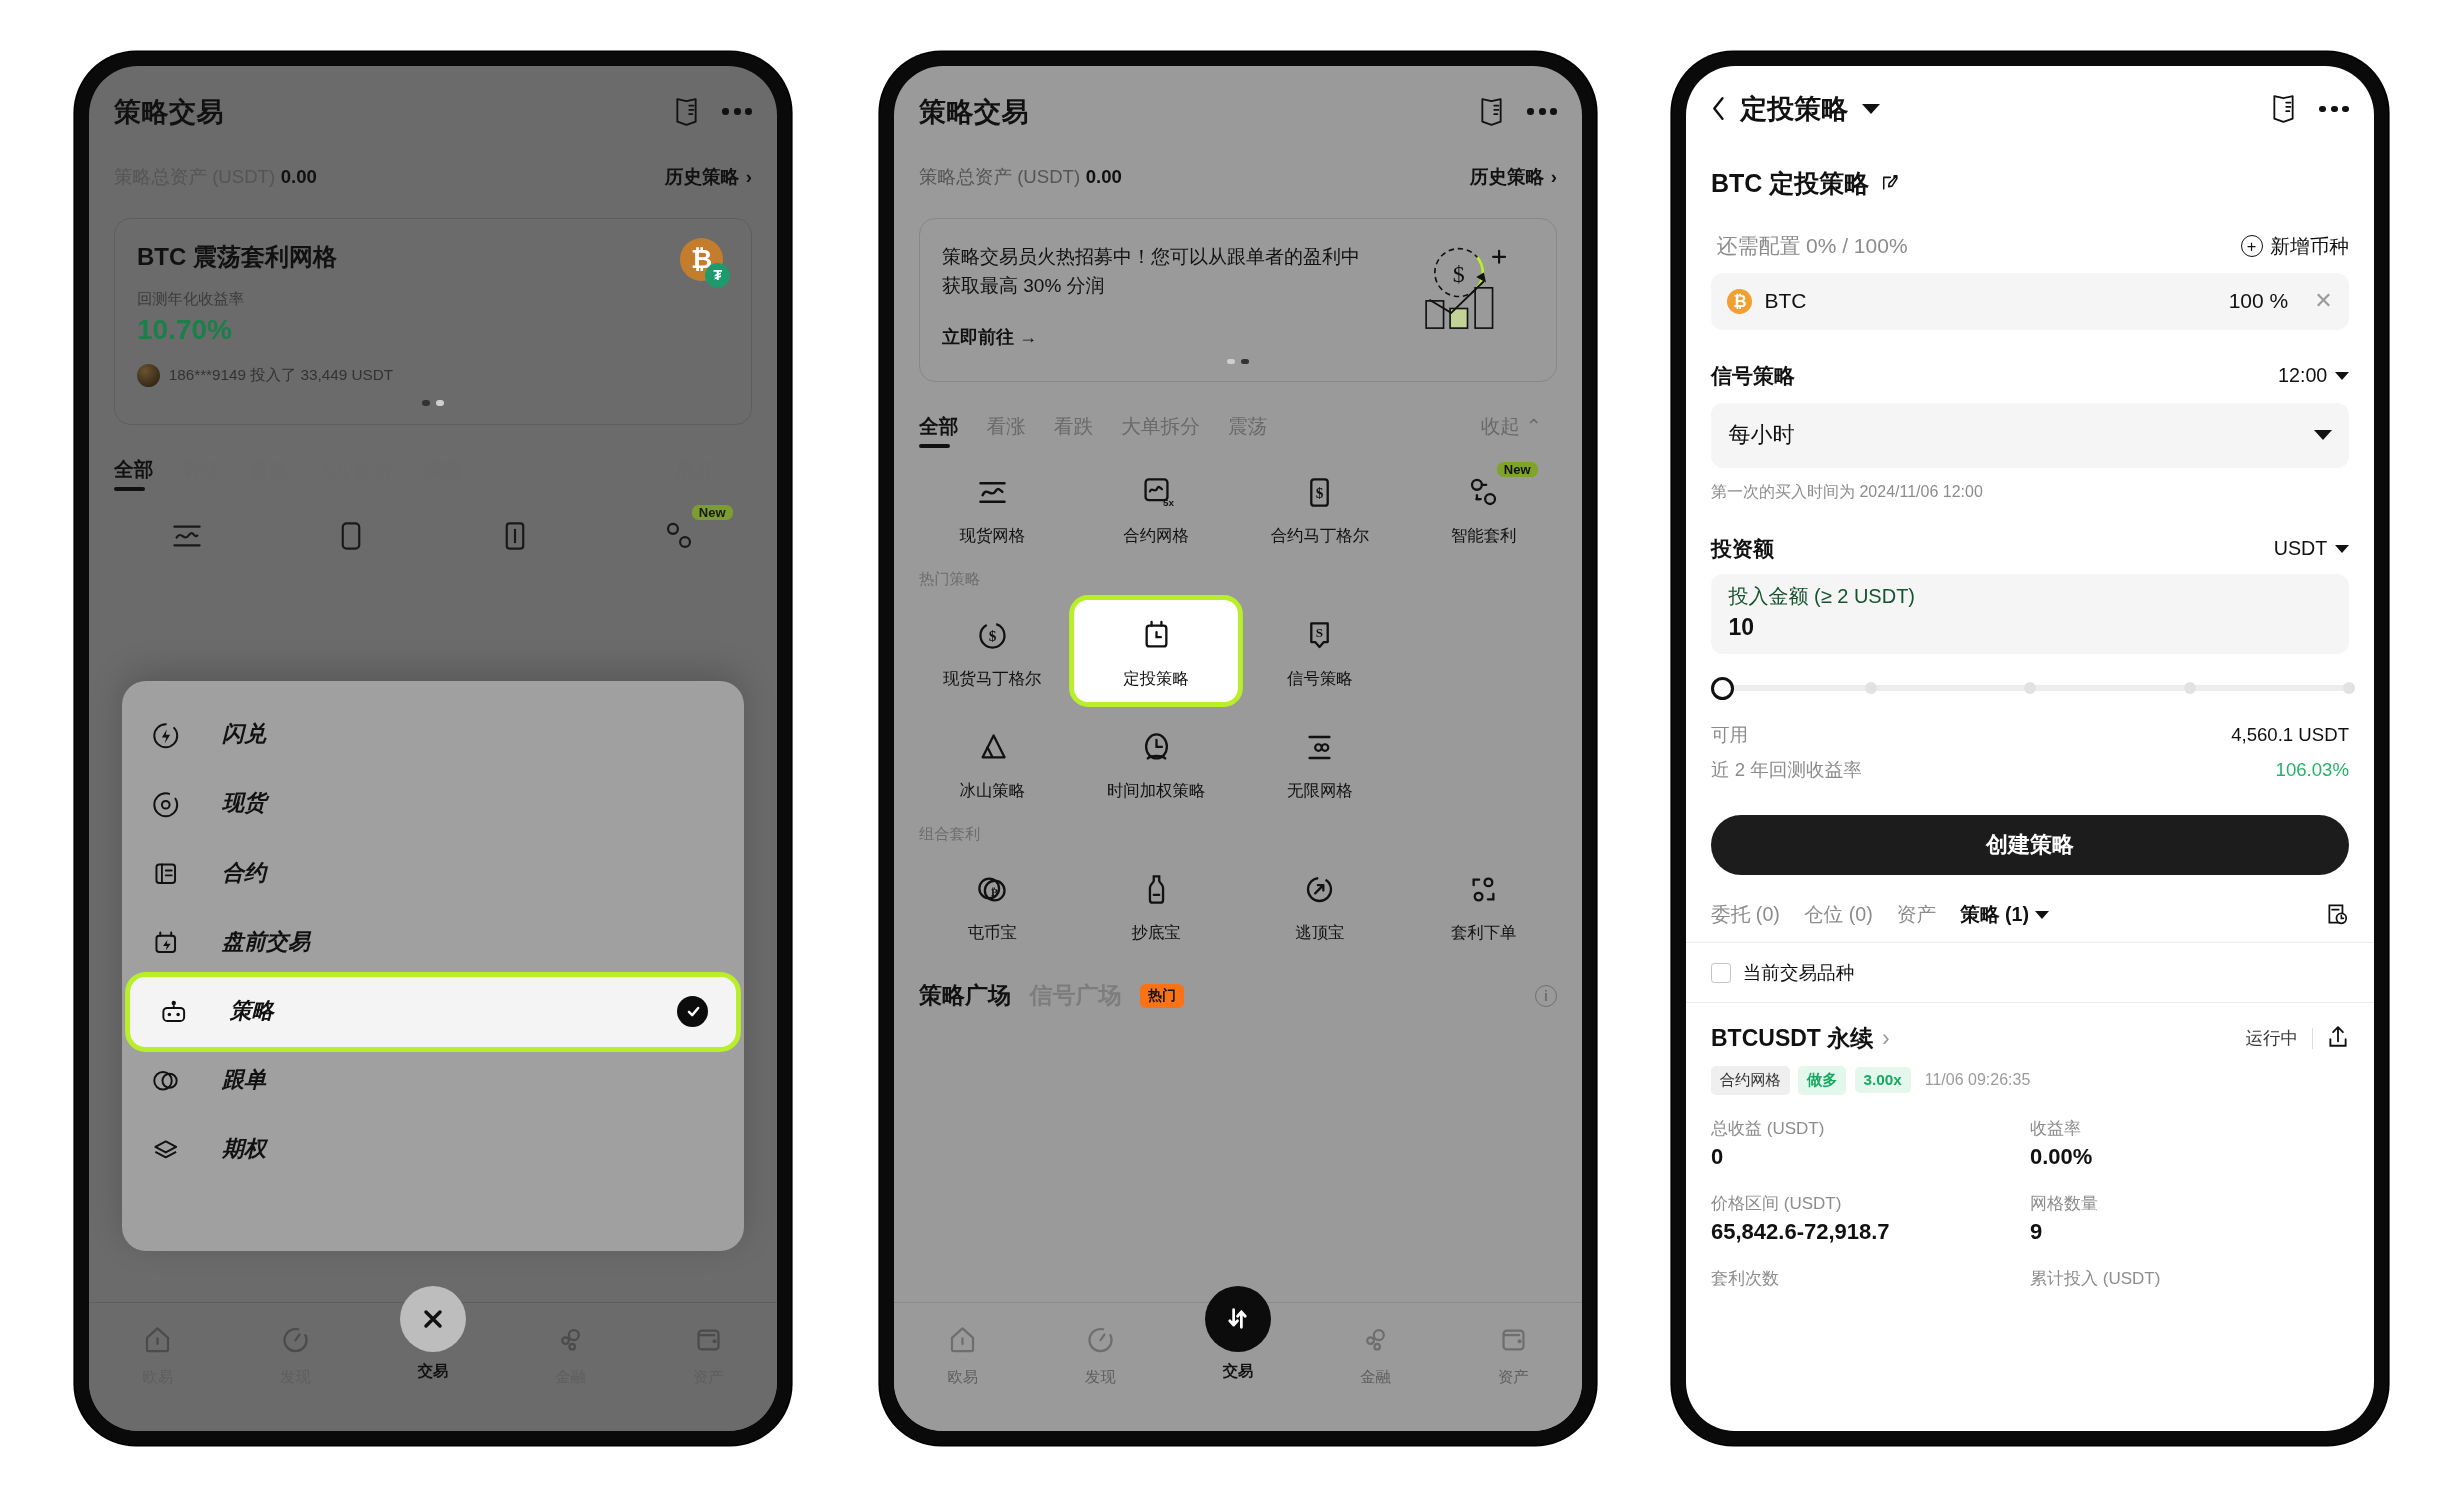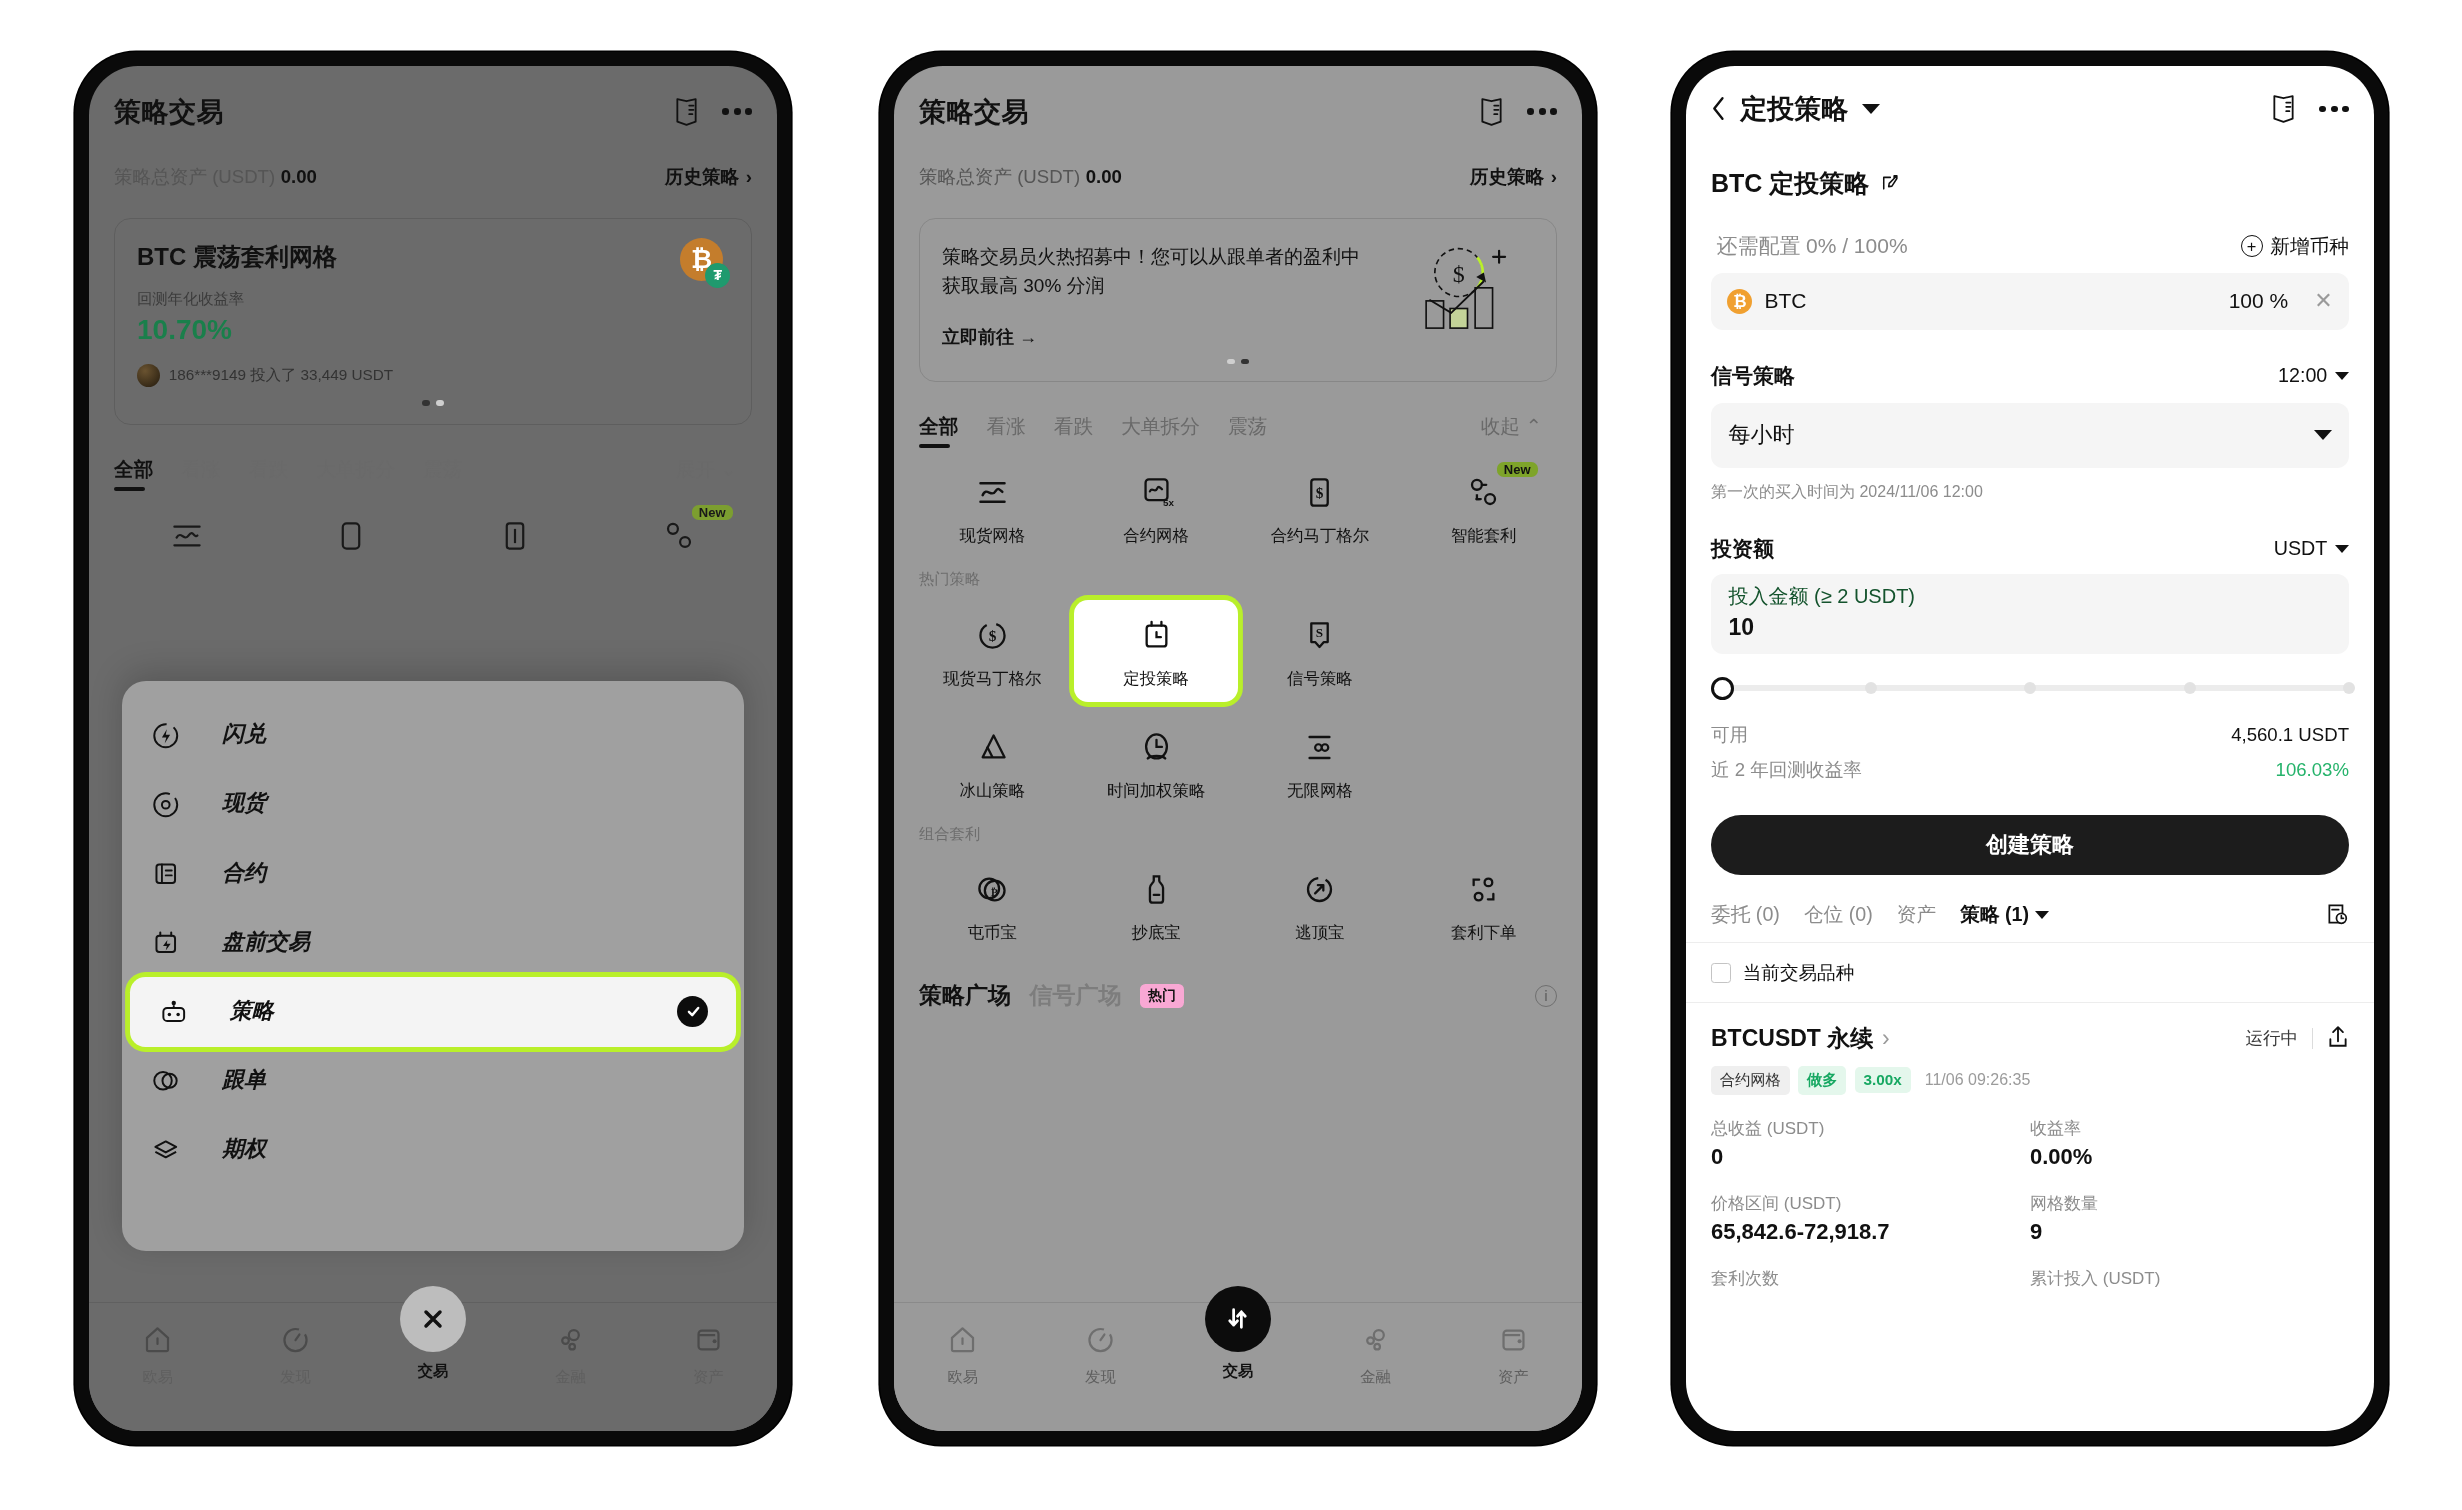--- a/index.html
+++ b/index.html
@@ -81,21 +81,21 @@
   .cell .glyph { height:43px; display:flex; align-items:center; justify-content:center; }
   .cell .cname { font-size:16.4px; color:#111; white-space:nowrap; }
   .cell.highlight { background:#fff; box-shadow:0 0 0 4.9px #b9ef2a; }
   .newbadge { position:absolute; top:4.4px; left:58%; background:#7ea42a; color:#111;
               font-size:13px; font-weight:700; padding:0 7px; border-radius:6.6px; }
 
   
   .plaza { display:flex; align-items:center; gap:18.6px; padding:24px 25px 0 25px; }
   .plaza .p { font-size:23px; color:#7d7d7d; font-weight:700; }
   .plaza .p.active { color:#111; }
-  .hotbadge { background:#f9a8d4; color:#111; font-size:14px; font-weight:700;
+  .hotbadge { background:#f97316; color:#111; font-size:14px; font-weight:700;
               padding:3.3px 7.7px; border-radius:5.5px; }
   .info-i { margin-left:auto; width:22px;height:22px;border-radius:50%;
             border:1.6px solid #6f6f6f; color:#6f6f6f; font-size:14px; font-weight:700;
             display:flex;align-items:center;justify-content:center; }
 
   
   .tabbar { position:absolute; left:0; right:0; bottom:0; height:129px;
             border-top:0.5px solid rgba(0,0,0,.10);
             display:flex; align-items:flex-start; padding-top:18.6px; }
   .tab { flex:1; display:flex; flex-direction:column; align-items:center; gap:9.8px; }

